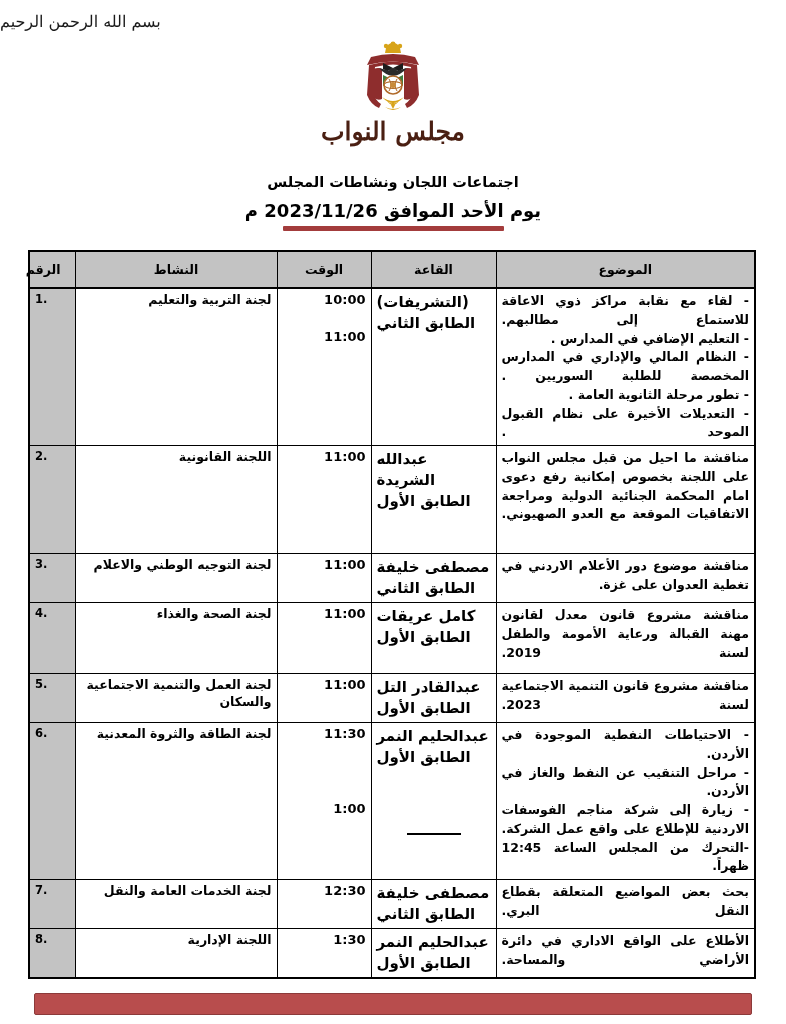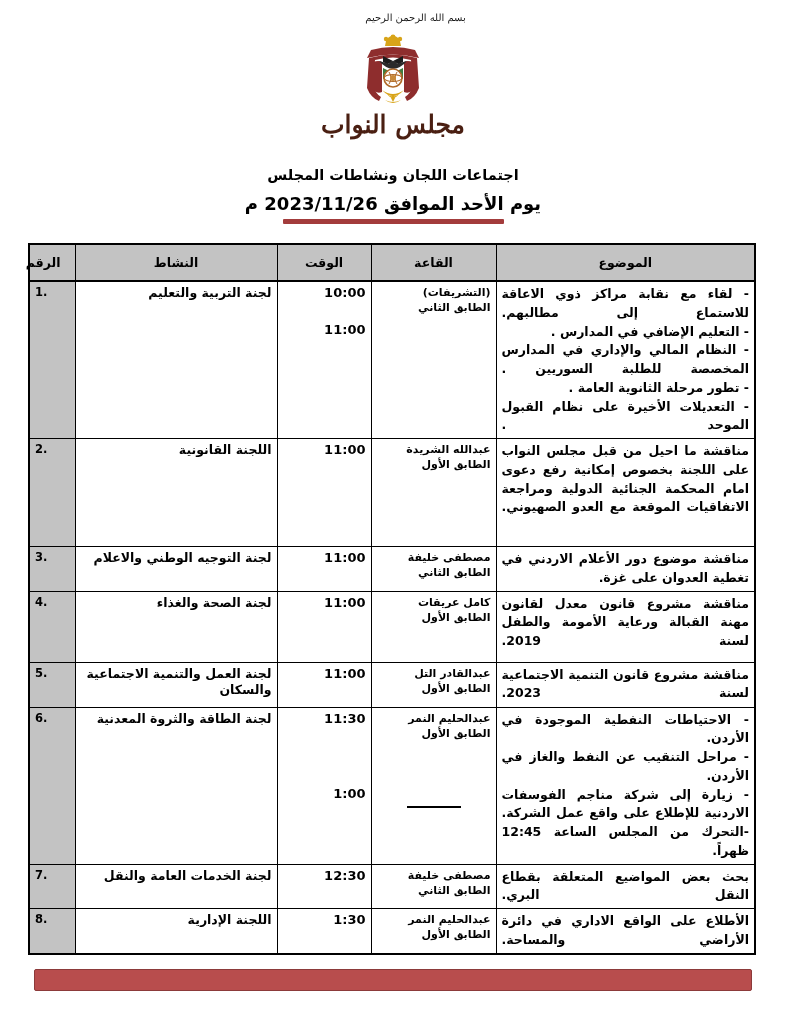--- a/index.html
+++ b/index.html
@@ -11,28 +11,27 @@
     width: 786px;
     height: 1024px;
     font-family: "Liberation Serif", "DejaVu Serif", serif;
     color: #000000;
     overflow: hidden;
     position: relative;
   }
 
   
   .basmala {
-    text-align: center;
-    font-size: 10px;
+    text-align: left;
+    font-size: 16px;
     color: #1a1a1a;
     letter-spacing: 0.5px;
     padding-top: 12px;
     line-height: 1.2;
     font-family: "DejaVu Serif", serif;
-    padding-left: 45px;
   }
 
   .crest-wrap {
     display: flex;
     flex-direction: column;
     align-items: center;
     margin-top: 10px;
   }
   .crest {
     width: 76px;
@@ -134,22 +133,22 @@
     font-size: 13px;
     font-weight: bold;
     padding-top: 4px;
   }
   td.time .t2 {
     display: block;
     margin-top: 22px;
   }
   td.time.r6 .t2 { margin-top: 60px; }
   td.hall {
-    text-align: right;
-    font-size: 11px;
+    text-align: left;
+    font-size: 15px;
     font-weight: bold;
     line-height: 1.4;
     padding-top: 4px;
   }
   td.hall .hall-dash {
     display: block;
     margin: 64px auto 0 auto;
     width: 54px;
     border-bottom: 2px solid #000;
     height: 1px;

